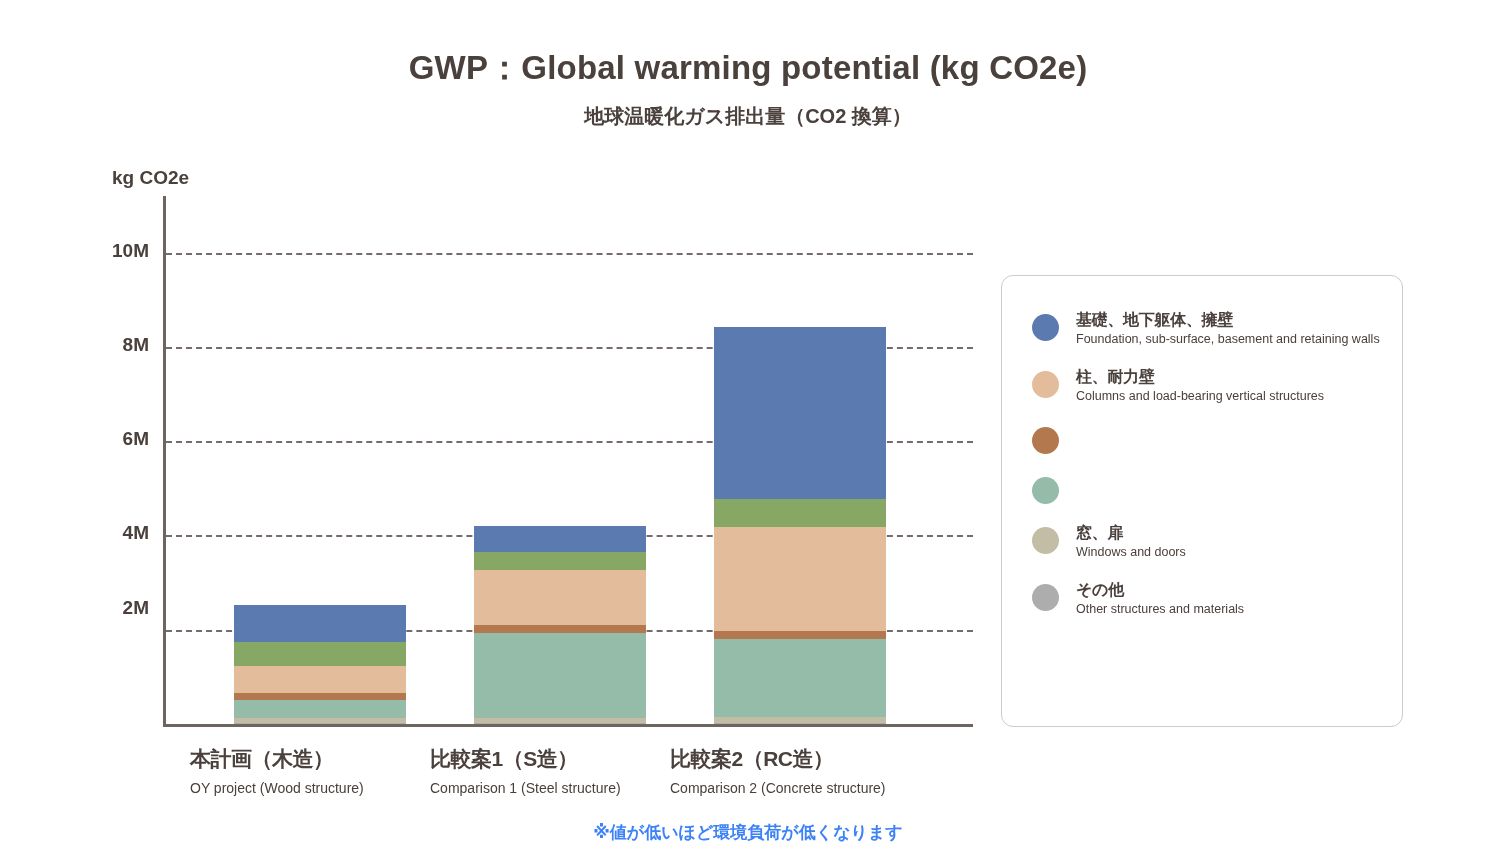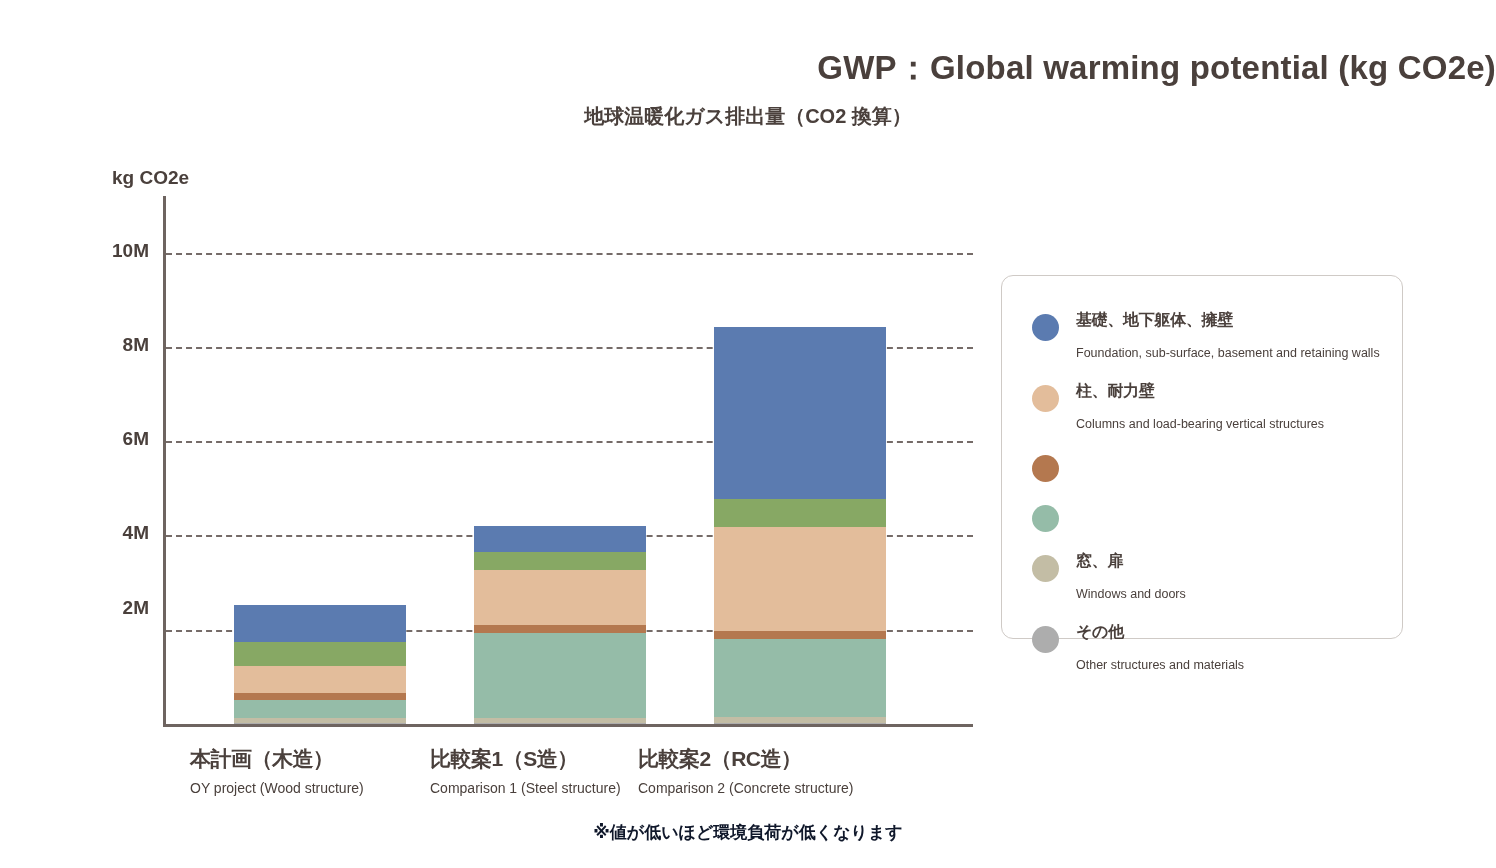--- a/index.html
+++ b/index.html
@@ -2,21 +2,21 @@
 <html><head>
 <meta charset="utf-8">
 <style>
   html,body{margin:0;padding:0;}
   body{
     width:1496px;height:868px;background:#ffffff;overflow:hidden;
     font-family:"Liberation Sans","DejaVu Sans",sans-serif;
     color:#4a403c;position:relative;
   }
   .title{
-    position:absolute;left:0;top:46px;width:1496px;text-align:right;
+    position:absolute;left:0;top:46px;width:1496px;text-align:center;
     font-size:33px;font-weight:bold;color:#4a403c;letter-spacing:.2px;
   }
   .subtitle{
     position:absolute;left:0;top:103px;width:1496px;text-align:center;
     font-size:20px;font-weight:bold;color:#4a403c;
   }
   .yaxis-unit{
     position:absolute;left:112px;top:167px;font-size:19px;font-weight:bold;color:#4a403c;
   }
 
@@ -33,33 +33,33 @@
 
   .bar{position:absolute;bottom:3px;width:172px;}
   .seg{width:100%;display:block;}
 
   .xlab{position:absolute;width:260px;}
   .xlab .ja{font-size:21px;font-weight:bold;color:#4a403c;letter-spacing:-.5px;}
   .xlab .en{font-size:14px;color:#4a403c;margin-top:7px;}
 
   
   #legend{
-    position:absolute;left:1001px;top:275px;width:402px;height:364px;
+    position:absolute;left:1001px;top:275px;width:402px;height:452px;
     border:1.5px solid #cfcac6;border-radius:12px;background:#fff;
     box-sizing:border-box;padding:34px 0 0 0;
   }
   .lg-item{display:flex;align-items:flex-start;margin:0 0 19px 30px;}
   .lg-dot{width:27px;height:27px;border-radius:50%;flex:0 0 27px;margin-top:4px;}
   .lg-txt{margin-left:17px;}
   .lg-ja{font-size:16px;font-weight:bold;color:#4a403c;line-height:1.25;letter-spacing:-.3px;}
-  .lg-en{font-size:12.5px;color:#4a403c;margin-top:16px;line-height:1.25;}
+  .lg-en{font-size:12.5px;color:#4a403c;margin-top:2px;line-height:1.25;}
 
   .footnote{
     position:absolute;left:0;top:821px;width:1496px;text-align:center;
-    font-size:17px;font-weight:bold;color:#0f172a;
+    font-size:17px;font-weight:bold;color:#3b82f6;
   }
 </style>
 </head>
 <body>
 
 <div class="title">GWP：Global warming potential (kg CO2e)</div>
 <div class="subtitle">地球温暖化ガス排出量（CO2 換算）</div>
 <div class="yaxis-unit">kg CO2e</div>
 
 <div id="plot">
@@ -110,21 +110,21 @@
 
 <div id="xlabels">
     <div class="xlab" style="left: 190px; top: 745px;">
       <div class="ja">本計画（木造）</div>
       <div class="en">OY project (Wood structure)</div>
     </div>
     <div class="xlab" style="left: 430px; top: 745px;">
       <div class="ja">比較案1（S造）</div>
       <div class="en">Comparison 1 (Steel structure)</div>
     </div>
-    <div class="xlab" style="left: 638px; top: 745px;">
+    <div class="xlab" style="left: 670px; top: 745px;">
       <div class="ja">比較案2（RC造）</div>
       <div class="en">Comparison 2 (Concrete structure)</div>
     </div>
   </div>
 
 <div id="legend">
     <div class="lg-item">
       <span class="lg-dot" style="background: rgb(91, 123, 176);"></span>
       <div class="lg-txt">
         <div class="lg-ja">基礎、地下躯体、擁壁</div>

